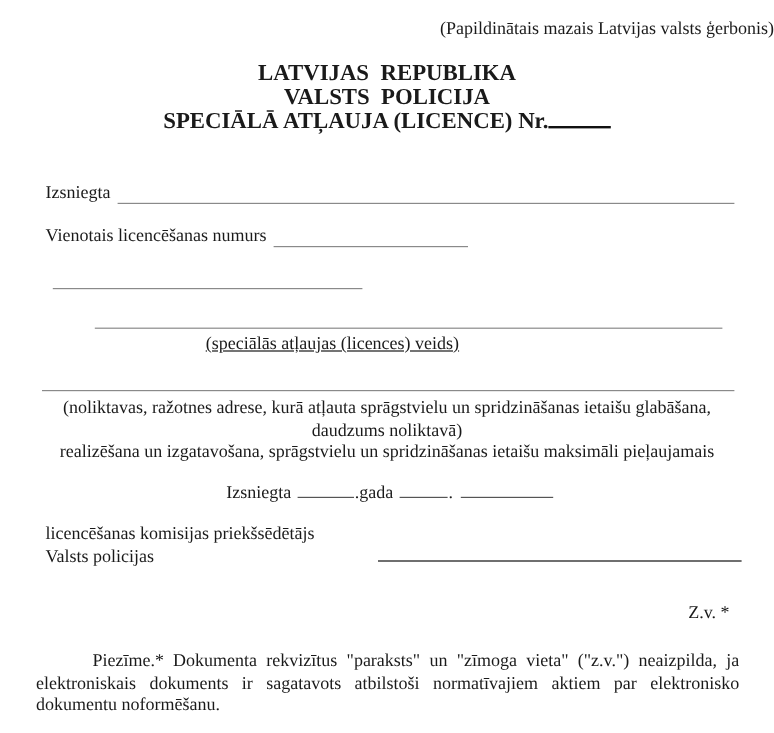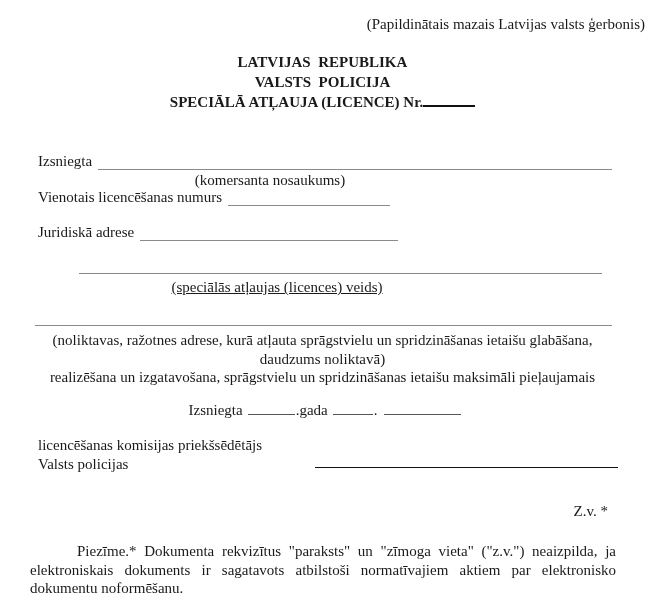--- a/index.html
+++ b/index.html
@@ -13,21 +13,21 @@
     color: #1a1a1a;
     overflow: hidden;
   }
   .abs { position: absolute; }
 
   .coat-note { top: 16px; left: 0; width: 645px; text-align: right; }
 
   .title-block {
     top: 52px; left: 0; width: 645px;
     text-align: center; font-weight: bold;
-    font-size: 15px; line-height: 20px;
+    font-size: 19px; line-height: 20px;
   }
   .title-block .t { white-space: pre; }
   .nr-blank {
     display: inline-block; width: 52px; height: 13px;
     border-bottom: 2.5px solid #111111;
   }
 
   .field-row { display: flex; align-items: stretch; height: 17px; }
   .field-row .lbl { white-space: pre; }
   .fill {
@@ -83,29 +83,27 @@
     <div class="t">VALSTS  POLICIJA</div>
     <div>
       <span class="t">SPECIĀLĀ ATĻAUJA (LICENCE) Nr.</span><span class="nr-blank"></span>
     </div>
   </div>
 
   <div class="abs field-row row-issued">
     <span class="lbl">Izsniegta</span>
     <span class="fill grow"></span>
   </div>
-  <div class="abs sub-komersanta">(komersanta nosaukums)</div>
 
   <div class="abs field-row row-reg">
     <span class="lbl">Vienotais licencēšanas numurs</span>
     <span class="fill"></span>
   </div>
 
   <div class="abs field-row row-address">
-    <span class="lbl">Juridiskā adrese</span>
     <span class="fill"></span>
   </div>
 
   <div class="abs rule rule-type"></div>
   <div class="abs sub-type">(speciālās atļaujas (licences) veids)</div>
 
   <div class="abs rule rule-warehouse"></div>
   <div class="abs warehouse-note">
     <div>(noliktavas, ražotnes adrese, kurā atļauta sprāgstvielu un spridzināšanas ietaišu glabāšana,</div>
     <div>daudzums noliktavā)</div>

